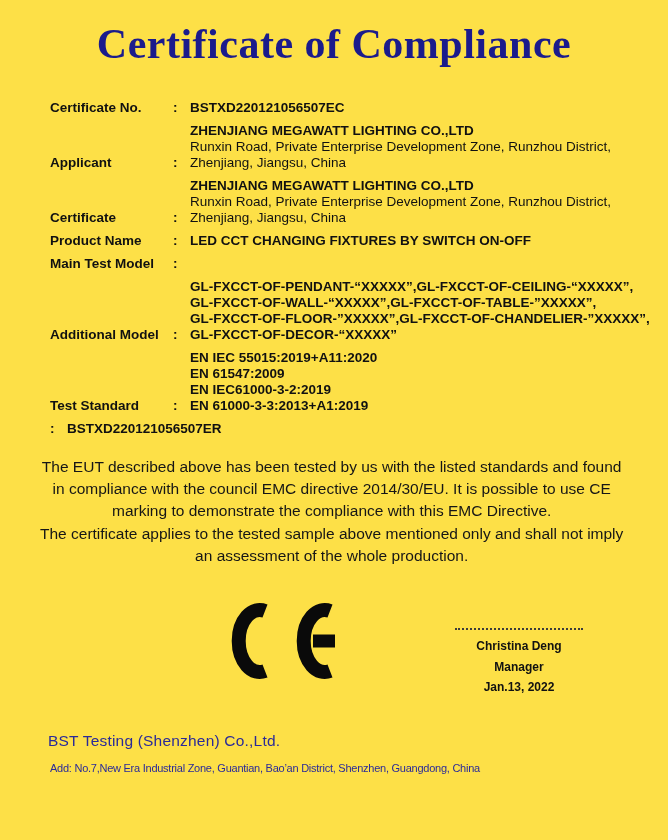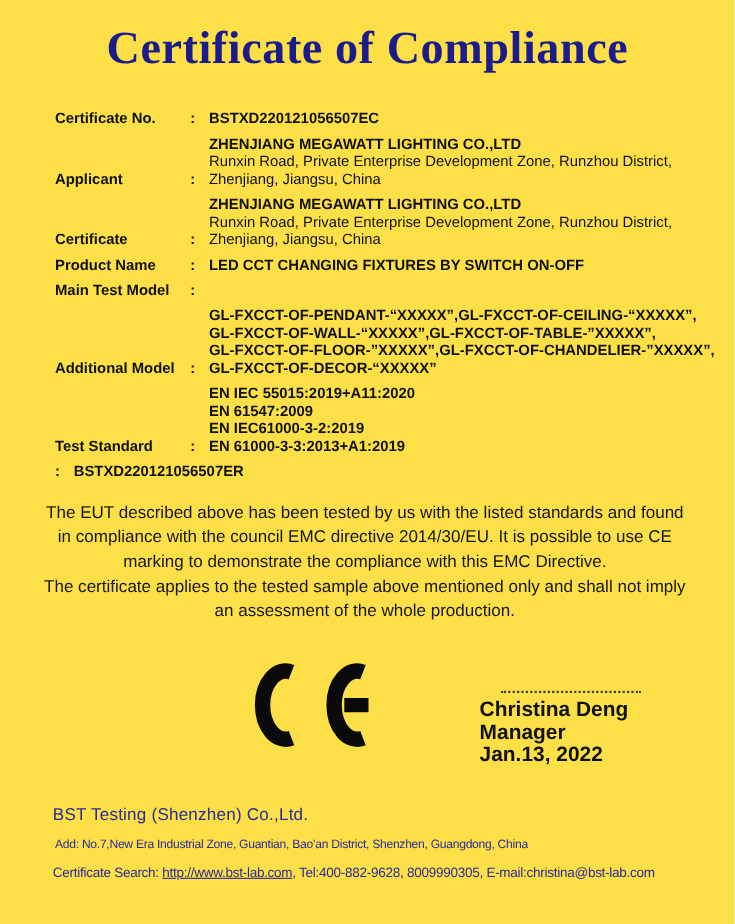--- a/index.html
+++ b/index.html
@@ -23,22 +23,22 @@
   .row .col { width:17px; flex:none; }
   .row .val { flex:1; min-width:0; }
   .row .val div { white-space:nowrap; }
   .row .val .reg { font-weight:normal; }
   .statement {
     position:absolute; top:456px; left:40px; font-size:15.5px;
     line-height:22.2px; color:#161616; white-space:nowrap;text-align:center;
   }
   .ce { position:absolute; left:224px; top:602px; width:113px; height:78px; }
   .sig {
-    position:absolute; left:436px; top:628px; width:166px; 
-    font-weight:bold; font-size:19px; line-height:20.5px; color:#111111;
+    position:absolute; left:436px; top:628px; width:166px; text-align:center;
+    font-weight:bold; font-size:12px; line-height:20.5px; color:#111111;
   }
   .dotline { width:128px; margin:0 auto 6px; border-top:2px dotted #3c3c3c; height:0; }
   .f-company {
     position:absolute; left:48px; top:732px; font-size:15.5px;
     color:#2a2a99; letter-spacing:0.2px;
   }
   .f-addr {
     position:absolute; left:50px; top:762px; font-size:11px;
     color:#2a2a99; letter-spacing:-0.25px; white-space:nowrap;
   }
@@ -159,17 +159,14 @@
 
   <div class="sig">
     <div class="dotline"></div>
     <div>Christina Deng</div>
     <div>Manager</div>
     <div>Jan.13, 2022</div>
   </div>
 
   <div class="f-company">BST Testing (Shenzhen) Co.,Ltd.</div>
   <div class="f-addr">Add: No.7,New Era Industrial Zone, Guantian, Bao’an District, Shenzhen, Guangdong, China</div>
-  <div class="f-search">
-    <span>Certificate Search: </span><span class="url">http://www.bst-lab.com</span><span>, Tel:400-882-9628, 8009990305, E-mail:christina@bst-lab.com</span>
-  </div>
 
 </div>
 
 </body></html>

